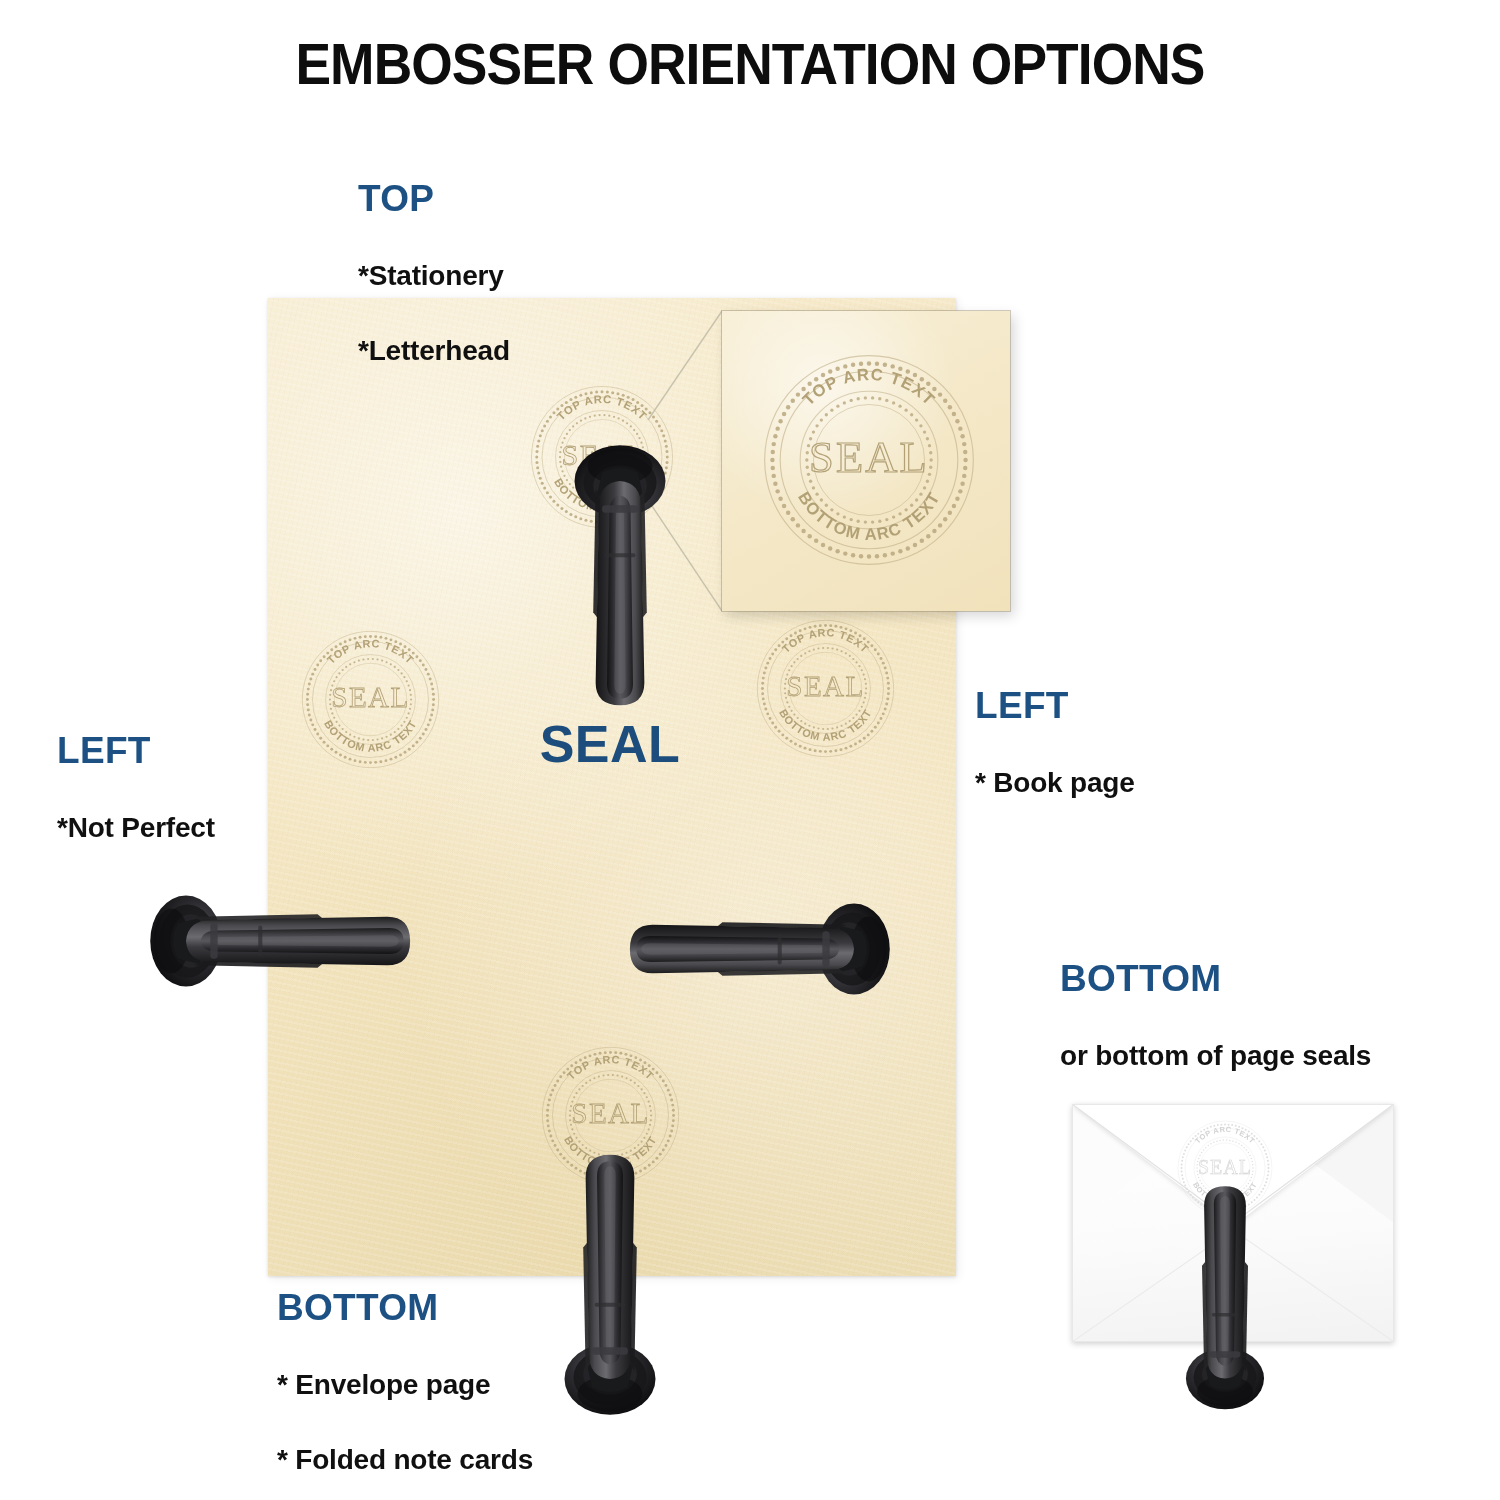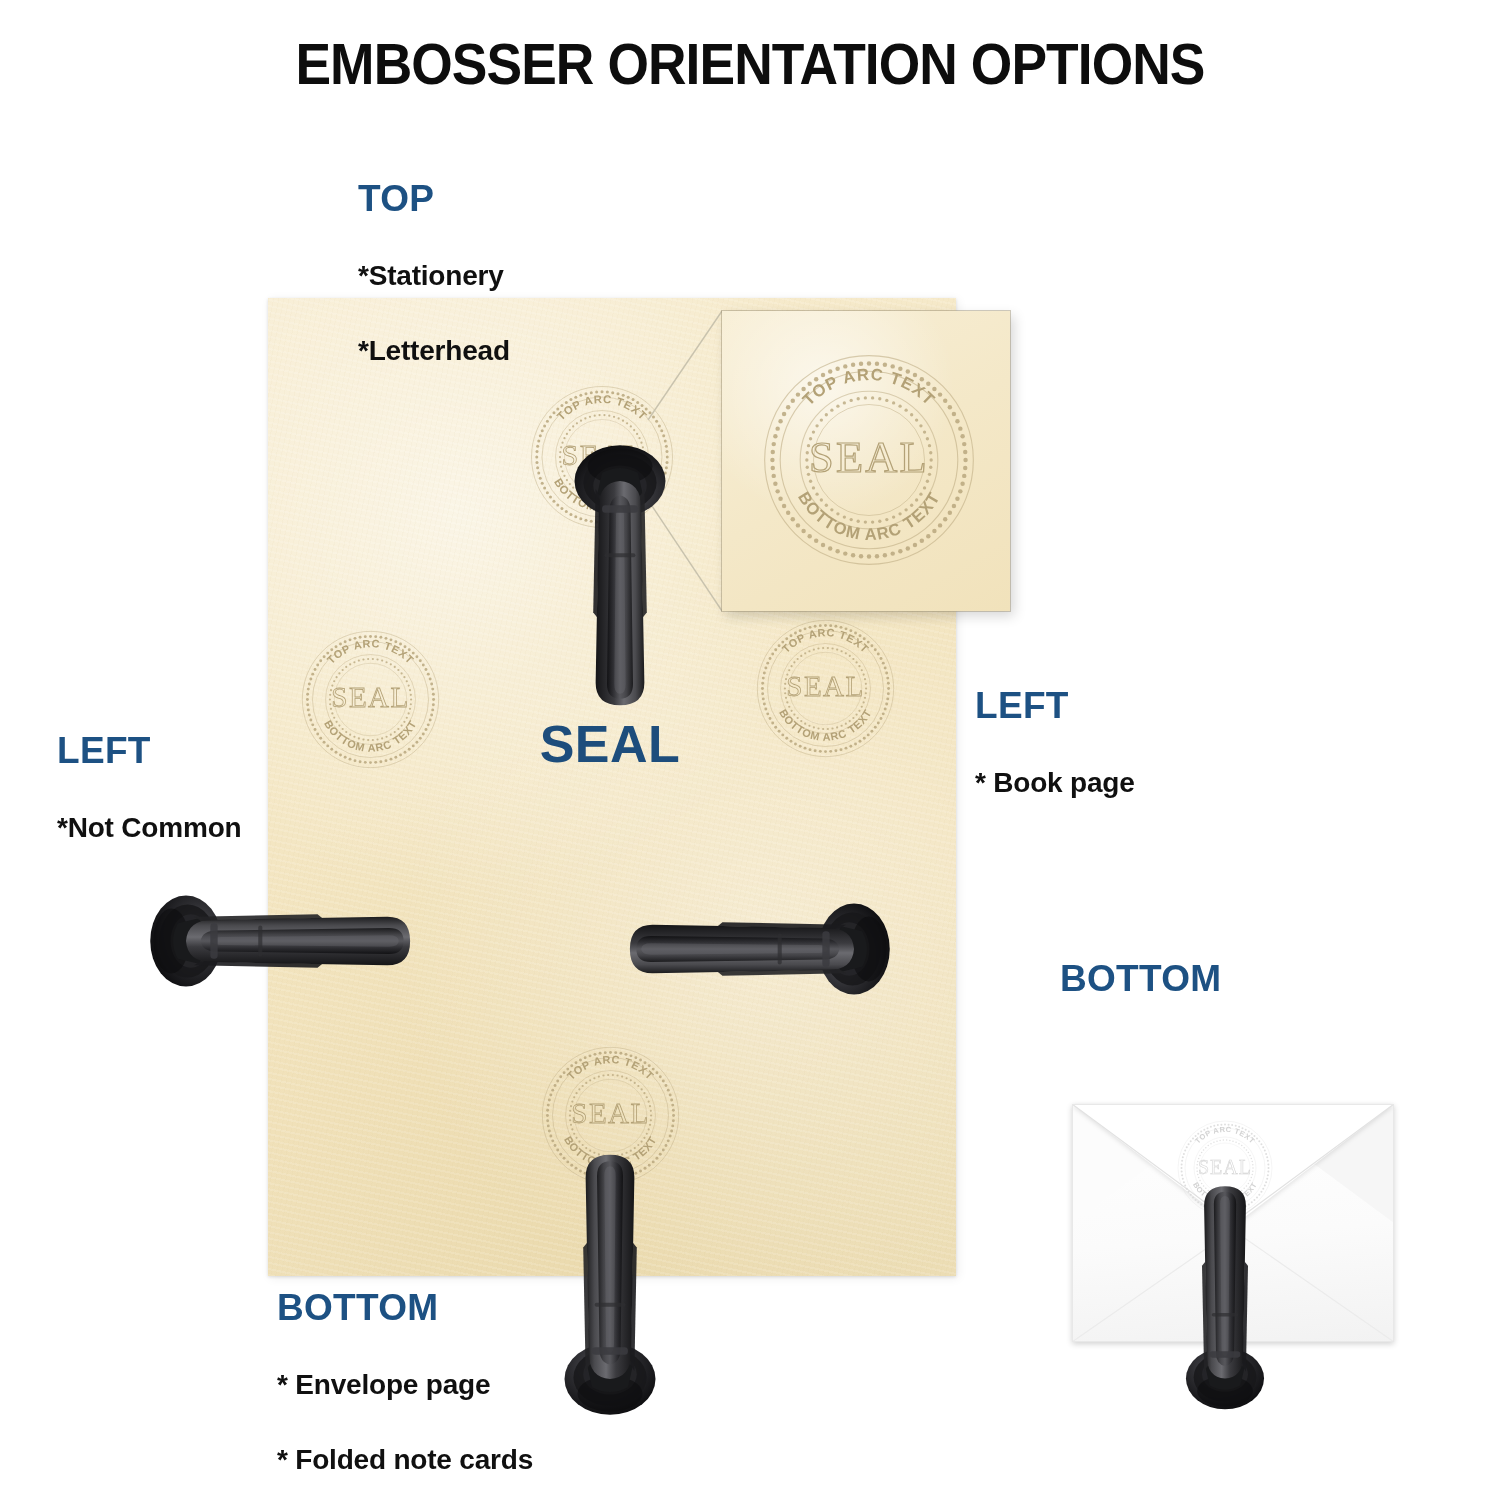--- a/index.html
+++ b/index.html
@@ -1287,31 +1287,32 @@
     </div>
 
   <div class="lbl" id="label-top">
     <div class="head">TOP</div>
     <div class="sub">*Stationery</div>
     <div class="sub">*Letterhead</div>
   </div>
 
   <div class="lbl" id="label-left">
     <div class="head">LEFT</div>
-    <div class="sub">*Not Common</div>
+    <div class="sub">*Not Perfect</div>
   </div>
 
   <div class="lbl" id="label-right">
     <div class="head">LEFT</div>
     <div class="sub">* Book page</div>
   </div>
 
   <div class="lbl" id="label-bottom-paper">
     <div class="head">BOTTOM</div>
     <div class="sub">* Envelope page</div>
     <div class="sub">* Folded note cards</div>
   </div>
 
   <div class="lbl" id="label-bottom-env">
     <div class="head">BOTTOM</div>
+    <div class="sub">or bottom of page seals</div>
   </div>
 
 </div>
 
 </body></html>

